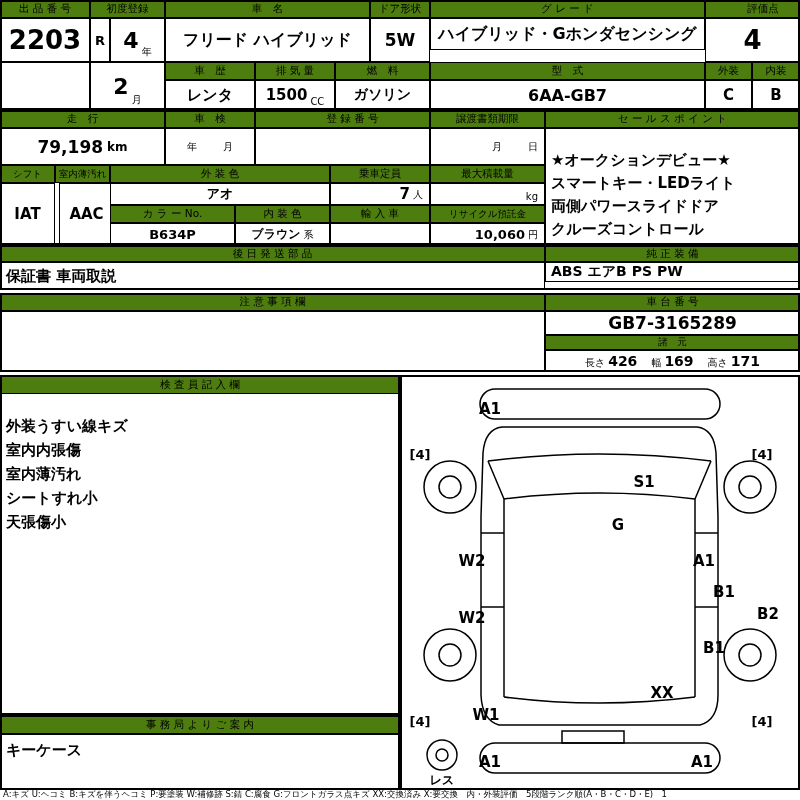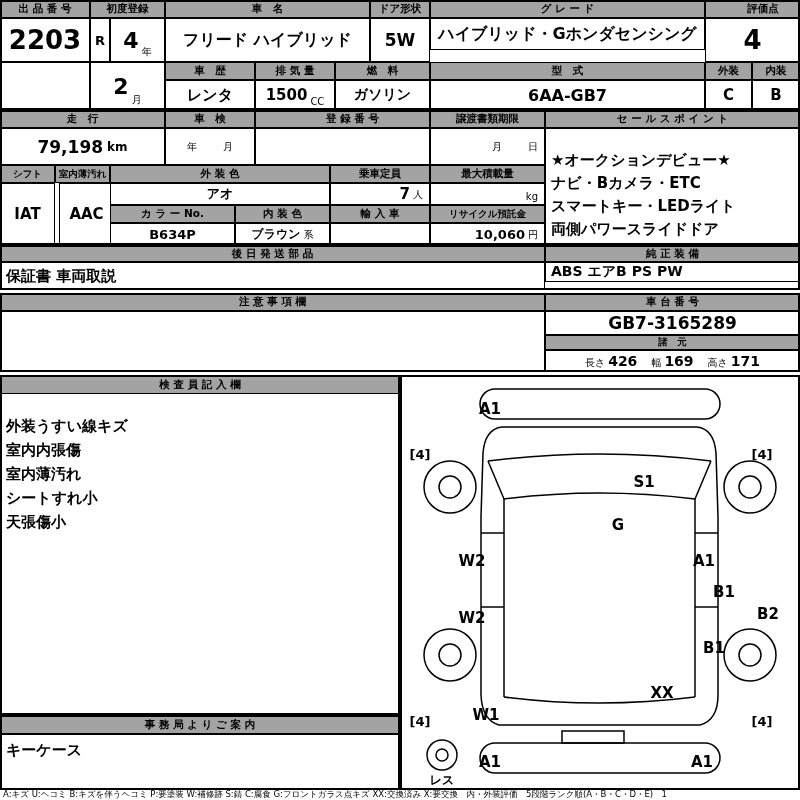--- a/index.html
+++ b/index.html
@@ -1,21 +1,21 @@
 <!DOCTYPE html>
 <html><head>
 <meta charset="utf-8">
 <style>
   * { margin:0; padding:0; box-sizing:border-box; }
   html,body { width:800px; height:800px; background:#fff; color:#000;
     font-family:"DejaVu Sans","Liberation Sans",sans-serif; }
   .sheet { position:relative; width:800px; height:800px; background:#fff; }
   .cell { position:absolute; border:1px solid #000; background:#fff; overflow:hidden;
     display:flex; align-items:center; justify-content:center; }
-  .hdr { background:#a3a3a3; font-size:10.5px; font-weight:bold; }
+  .hdr { background:#4d7c0f; font-size:10.5px; font-weight:normal; }
   .val { font-weight:bold; }
   .left { justify-content:flex-start; padding-left:5px; }
   .right { justify-content:flex-end; padding-right:6px; }
   .block { position:absolute; border:2px solid #000; background:transparent; pointer-events:none; }
   .unit { font-size:10px; font-weight:normal; margin-left:3px; align-self:flex-end; padding-bottom:2px; }
   .unit-b { font-size:12px; font-weight:bold; margin-left:4px; }
   .lines { display:block; padding:20px 5px; }
   .lines div { font-size:15px; font-weight:bold; line-height:23px; white-space:nowrap; }
   .notes-lines div { line-height:24px; }
   .specrow { display:flex; gap:14px; align-items:center; justify-content:center; font-size:10px; }
@@ -92,21 +92,20 @@
 
   <div class="cell hdr" style="left:430px;top:110px;width:115px;height:18px;">譲渡書類期限</div>
   <div class="cell right" style="left:430px;top:128px;width:115px;height:37px;font-size:10px;gap:26px;">
     <span>月</span>
     <span>日</span>
   </div>
 
   <div class="cell hdr" style="left:545px;top:110px;width:255px;height:18px;">セ ー ル ス ポ イ ン ト</div>
   <div class="cell lines" style="left:545px;top:128px;width:255px;height:117px;">
     <div>★オークションデビュー★</div>
-    <div>ナビ・Bカメラ・ETC</div>
     <div>スマートキー・LEDライト</div>
     <div>両側パワースライドドア</div>
     <div>クルーズコントロール</div>
   </div>
 
   <div class="cell hdr" style="left:0;top:165px;width:55px;height:18px;font-size:9.5px;">シフト</div>
   <div class="cell hdr" style="left:55px;top:165px;width:55px;height:18px;font-size:9.5px;">室内薄汚れ</div>
   <div class="cell val" style="left:0;top:183px;width:55px;height:62px;font-size:15px;">IAT</div>
   <div class="cell val" style="left:59px;top:183px;width:55px;height:62px;font-size:15px;">AAC</div>
 

